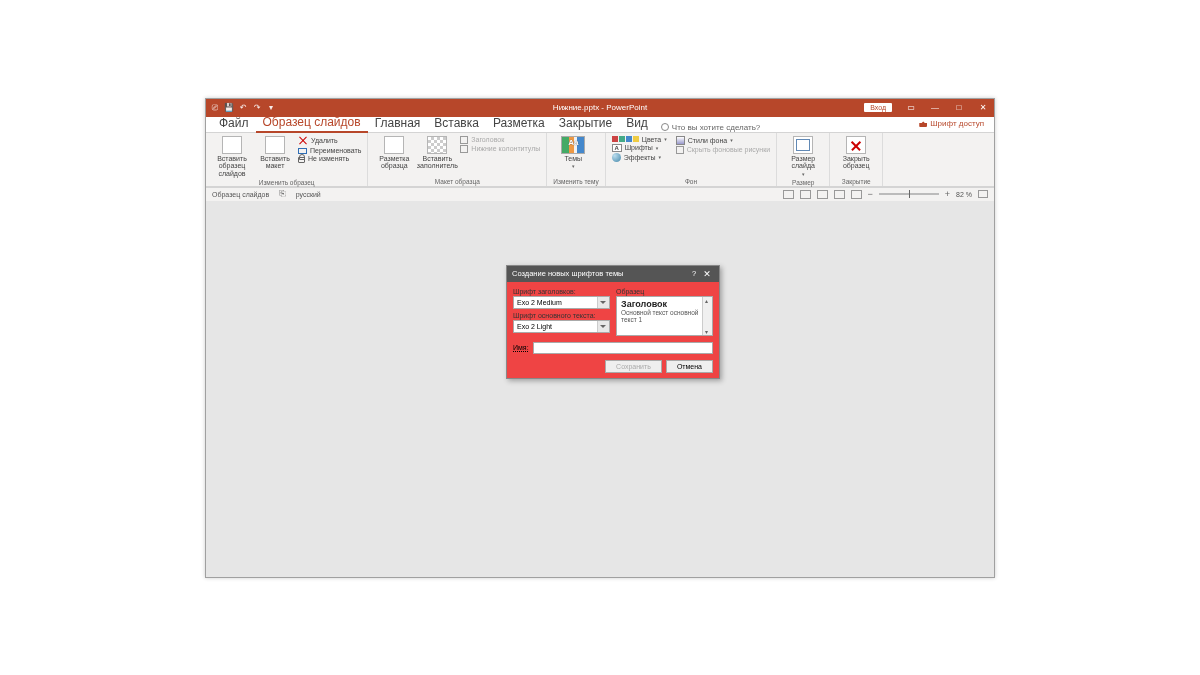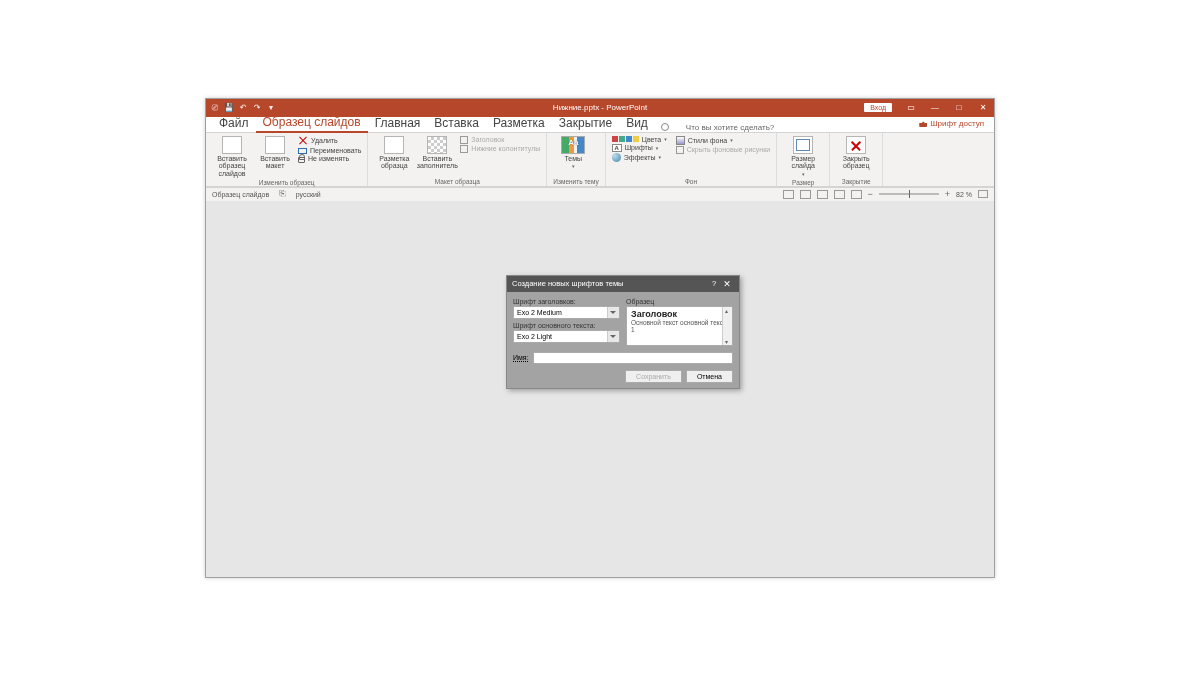--- a/index.html
+++ b/index.html
@@ -13,21 +13,21 @@
 .title-text { position: absolute; left: 50%; transform: translateX(-50%); font-size: 8px; color: #fff; }
 .win-controls { margin-left: auto; display: flex; align-items: center; gap: 2px; }
 .signin-btn { background: #fff; color: #b7472a; font-size: 7px; padding: 1px 6px; border-radius: 1px; margin-right: 6px; }
 .win-btn { width: 22px; height: 18px; display: flex; align-items: center; justify-content: center; font-size: 8px; }
 
 
 .ribbon-tabs { height: 16px; background: #fff; display: flex; align-items: flex-end; font-size: 8px; padding-left: 6px; border-bottom: 1px solid #d4d4d4; position: relative; }
 .ribbon-tabs .tab { padding: 2px 7px; color: #444; font-size: 12px; }
 .ribbon-tabs .tab.active { color: #b7472a; border-bottom: 2px solid #b7472a; margin-bottom: -1px; font-weight: 500; }
 .ribbon-tabs .tab.file { color: #444; }
-.tell-me { display: flex; align-items: center; gap: 17px; color: #666; padding: 0 6px; }
+.tell-me { display: flex; align-items: center; gap: 3px; color: #666; padding: 0 6px; }
 .tell-me-bulb { width: 8px; height: 8px; border-radius: 50%; border: 1px solid #888; }
 .share { position: absolute; right: 6px; top: 0; color: #b7472a; font-size: 8px; padding: 2px 4px; display: flex; align-items: center; gap: 3px; }
 .share-person { width: 8px; height: 8px; background: #b7472a; border-radius: 1px; clip-path: polygon(30% 50%, 50% 30%, 70% 50%, 100% 50%, 100% 100%, 0 100%, 0 50%); }
 
 
 .ribbon { height: 54px; background: #f3f2f1; display: flex; border-bottom: 1px solid #d4d4d4; font-size: 7px; }
 .group { border-right: 1px solid #dcdcdc; padding: 3px 6px 1px; display: flex; flex-direction: column; justify-content: space-between; }
 .group-controls { display: flex; gap: 3px; align-items: flex-start; }
 .group-label { text-align: center; font-size: 6.5px; color: #666; padding-top: 1px; }
 
@@ -72,21 +72,21 @@
 .thumb-sub { width: 62px; height: 34px; margin-left: 18px; border: 1px solid #bbb; background: #fff; }
 .thumb-inner-title { font-size: 4px; color: #20427a; border: .5px solid #8ab9e2; margin: 2px 4px; padding: 1px; text-align: center; }
 .thumb-inner-pagenum { position: absolute; bottom: 2px; left: 50%; transform: translateX(-50%); font-size: 3px; border: .5px solid #8ab9e2; padding: 0 3px; color: #aaa; }
 
 .canvas-area { flex: 1; background: #e6e6e6; display: flex; justify-content: center; padding: 12px 12px 0; overflow: hidden; position: relative; }
 .slide { width: 560px; height: 360px; background: #fff; box-shadow: 0 1px 3px rgba(0,0,0,.25); position: relative; }
 .title-ph { position: absolute; top: 10px; left: 20px; right: 20px; height: 34px; border: 1px dashed #8ab9e2; display: flex; align-items: center; justify-content: center; color: #1e3e74; font-size: 20px; font-weight: 700; }
 .pagenum-ph { position: absolute; bottom: 10px; left: 50%; transform: translateX(-50%); border: 1px dashed #8ab9e2; padding: 2px 16px; font-size: 7px; color: #aaa; }
 
 
-.dialog { position: absolute; top: 176px; left: 300px; width: 234px; background: #a3a3a3; border: 1px solid #888; box-shadow: 2px 2px 5px rgba(0,0,0,.3); font-size: 7px; }
+.dialog { position: absolute; top: 166px; left: 300px; width: 214px; background: #ef4444; border: 1px solid #888; box-shadow: 2px 2px 5px rgba(0,0,0,.3); font-size: 7px; }
 .dlg-title { background: #555; color: #fff; display: flex; align-items: center; padding: 3px 5px; font-size: 7.5px; }
 .dlg-title-text { flex: 1; }
 .dlg-help { width: 12px; text-align: center; }
 .dlg-close { width: 14px; text-align: center; font-size: 9px; }
 .dlg-body { padding: 5px 6px; }
 .dlg-row { display: flex; gap: 6px; }
 .dlg-col { flex: 1; display: flex; flex-direction: column; gap: 1px; }
 .dlg-label { font-size: 7px; color: #333; margin-top: 1px; }
 .dlg-combo { border: 1px solid #aaa; background: #fff; height: 13px; display: flex; align-items: center; padding: 0 3px; font-size: 7px; position: relative; margin-bottom: 1px; }
 .dlg-combo::after { content: ""; position: absolute; right: 0; top: 0; width: 11px; height: 11px; background: #e8e8e8; border-left: 1px solid #ccc; }

